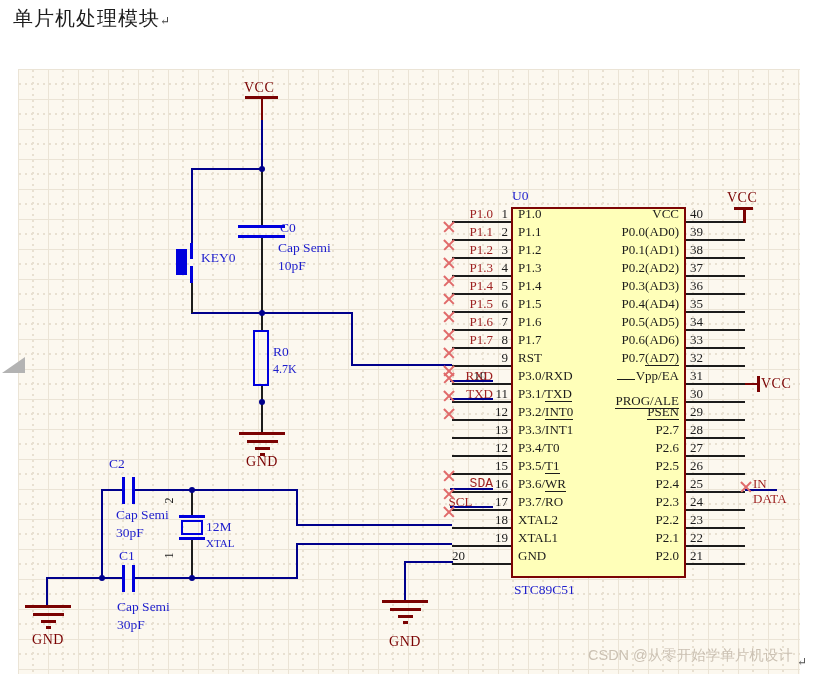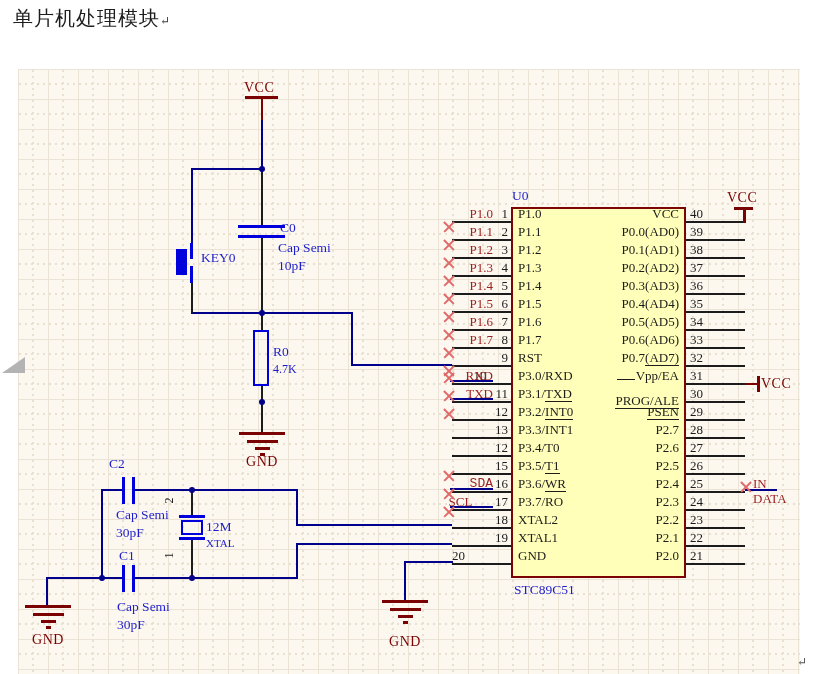--- a/index.html
+++ b/index.html
@@ -297,14 +297,15 @@
       <div class="cross" style="left: 425px; top: 303px;"></div>
       <div class="cross" style="left: 425px; top: 321px;"></div>
       <div class="cross" style="left: 425px; top: 339px;"></div>
       <div class="cross" style="left: 425px; top: 401px;"></div>
       <div class="cross" style="left: 425px; top: 419px;"></div>
       <div class="cross" style="left: 425px; top: 437px;"></div>
       <div class="cross" style="left: 722px; top: 412px;"></div>
     </div>
 
   <div id="left-tri"></div>
+  <div id="watermark">CSDN @从零开始学单片机设计</div>
   <div id="corner-ret">↵</div>
 </div>
 
 </body></html>

